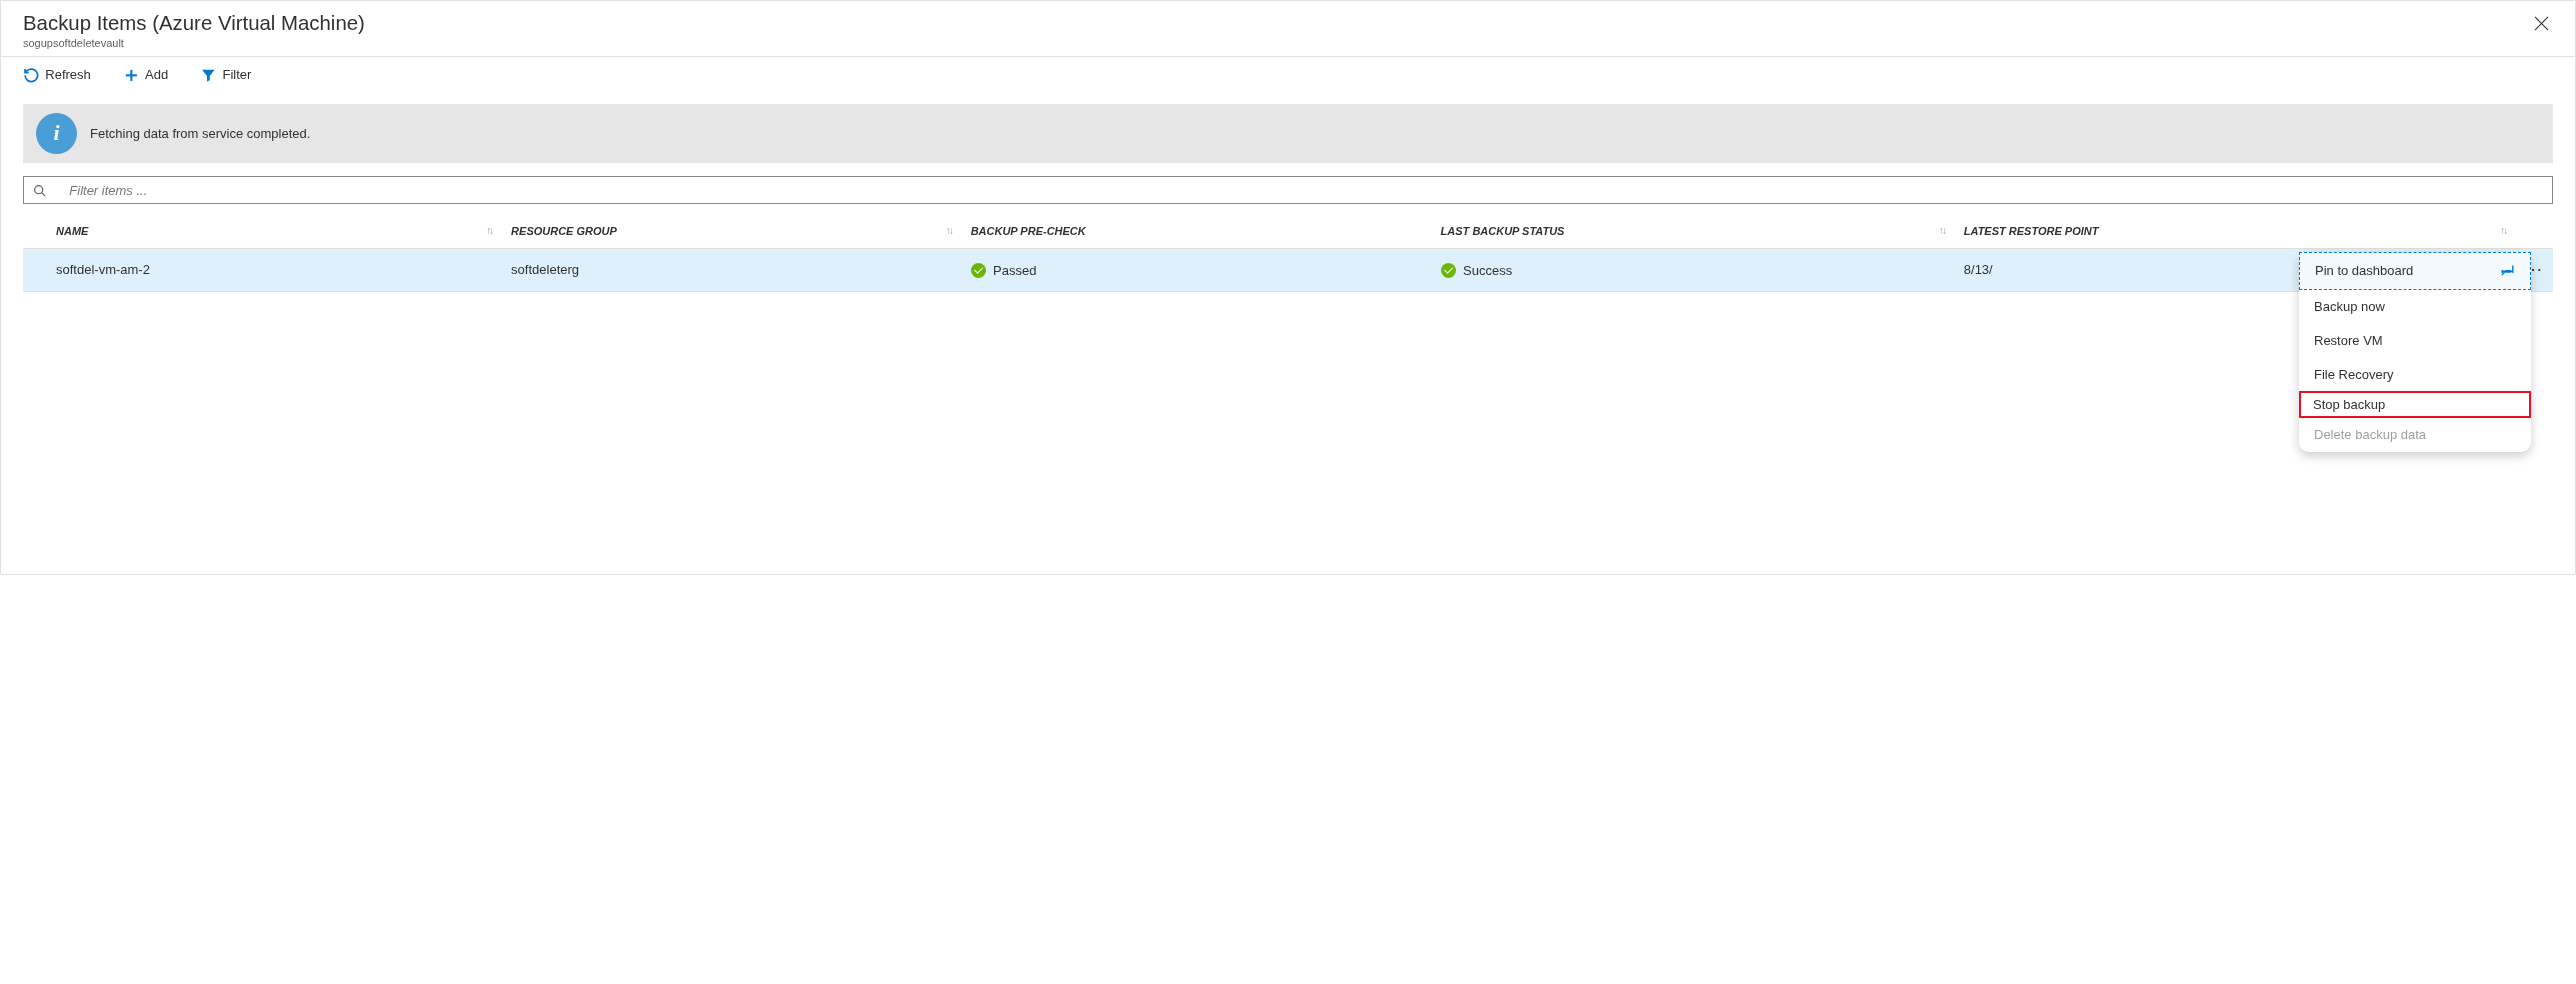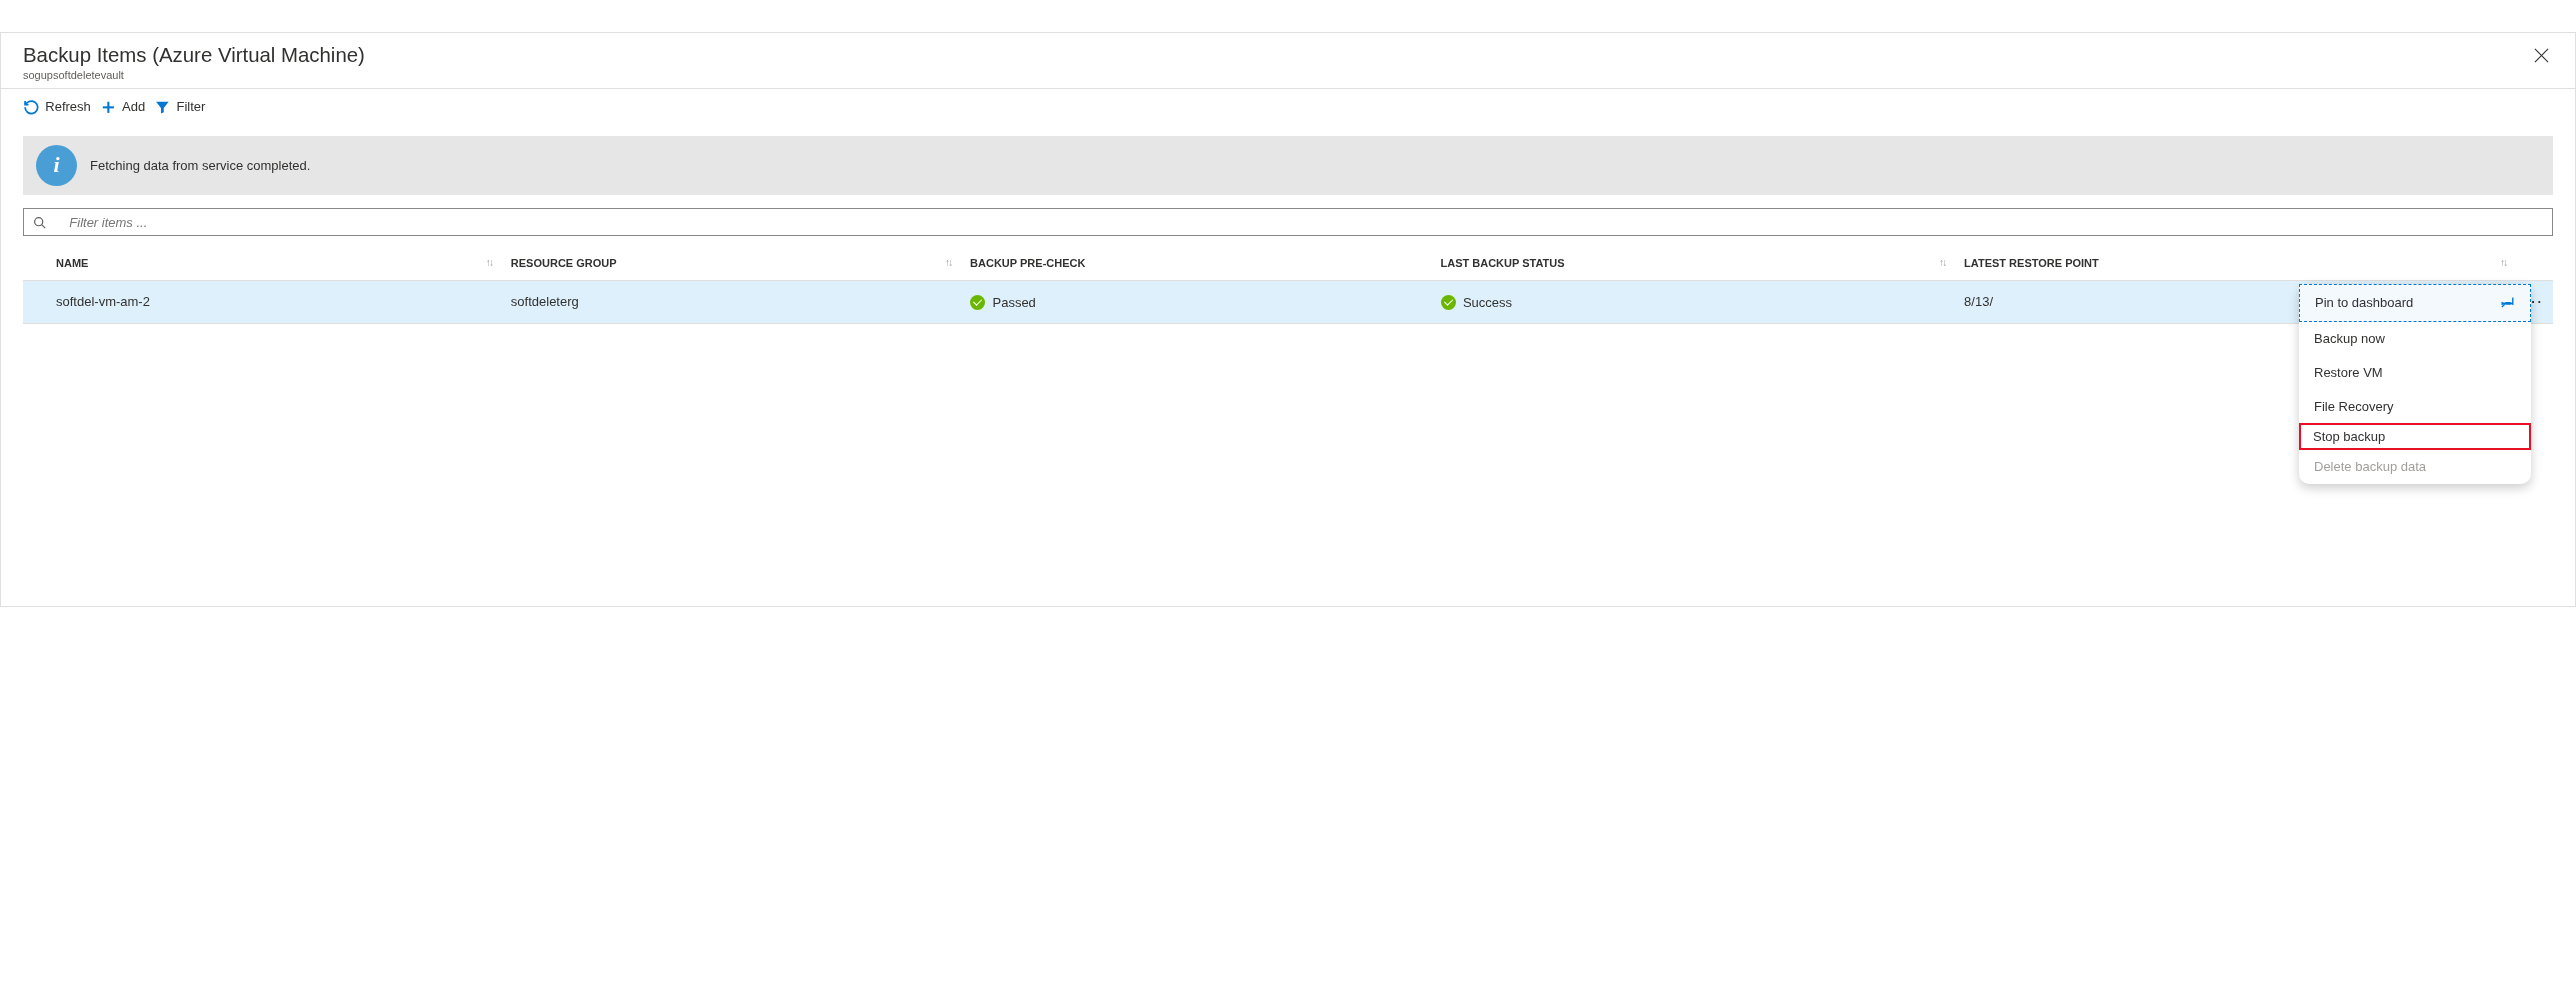--- a/index.html
+++ b/index.html
@@ -7,21 +7,20 @@
     font-family: "Segoe UI", Arial, sans-serif;
     font-size: 13px;
     color: #323130;
     background: #ffffff;
   }
   .blade {
     border: 0.9px solid #e1dfdd;
     width: 100%;
     min-height: 575px;
     position: relative;
-    margin-top: 32px;
   }
   .blade-header {
     display: flex;
     justify-content: space-between;
     align-items: flex-start;
     padding: 11px 22px 7.4px 22px;
     border-bottom: 0.9px solid #e1dfdd;
   }
   .blade-title {
     font-size: 20.4px;
@@ -35,21 +34,21 @@
   }
   .close-btn {
     font-size: 18.5px;
     color: #323130;
     cursor: pointer;
     line-height: 1;
     padding: 3.7px;
   }
   .toolbar {
     display: flex;
-    gap: 9px;
+    gap: 32px;
     padding: 9.3px 22px;
     align-items: center;
   }
   .toolbar-btn {
     display: inline-flex;
     align-items: center;
     gap: 5.6px;
     cursor: pointer;
     color: #323130;
     font-size: 13px;
@@ -92,20 +91,21 @@
   table { width: 100%; border-collapse: collapse; }
   thead th {
     text-align: left;
     font-size: 11px;
     font-weight: 600;
     color: #323130;
     text-transform: uppercase;
     padding: 11px 9.3px;
     border-bottom: 0.9px solid #e1dfdd;
     position: relative;
+    font-style: italic;
   }
   .sort-icon {
     float: right;
     color: #a19f9d;
     font-size: 10.2px;
     letter-spacing: -1.9px;
   }
   tbody td {
     padding: 13px 9.3px;
     font-size: 13px;

